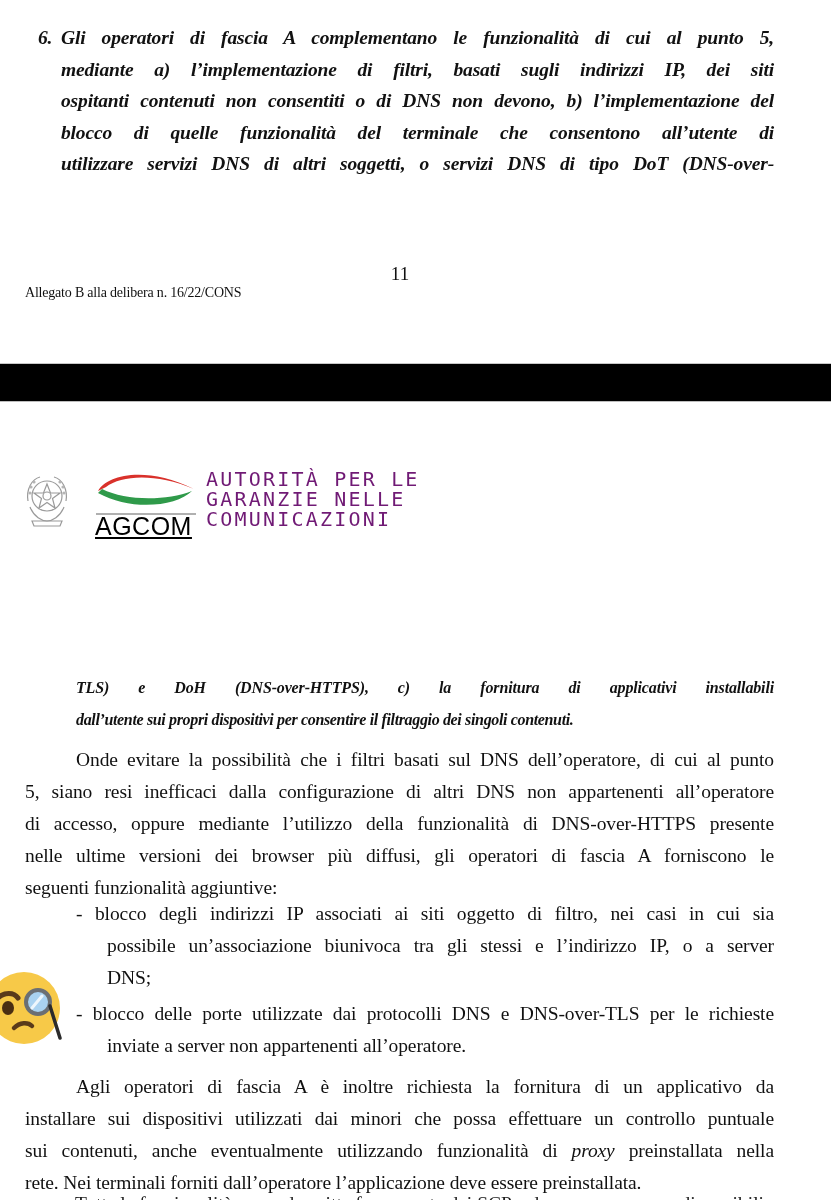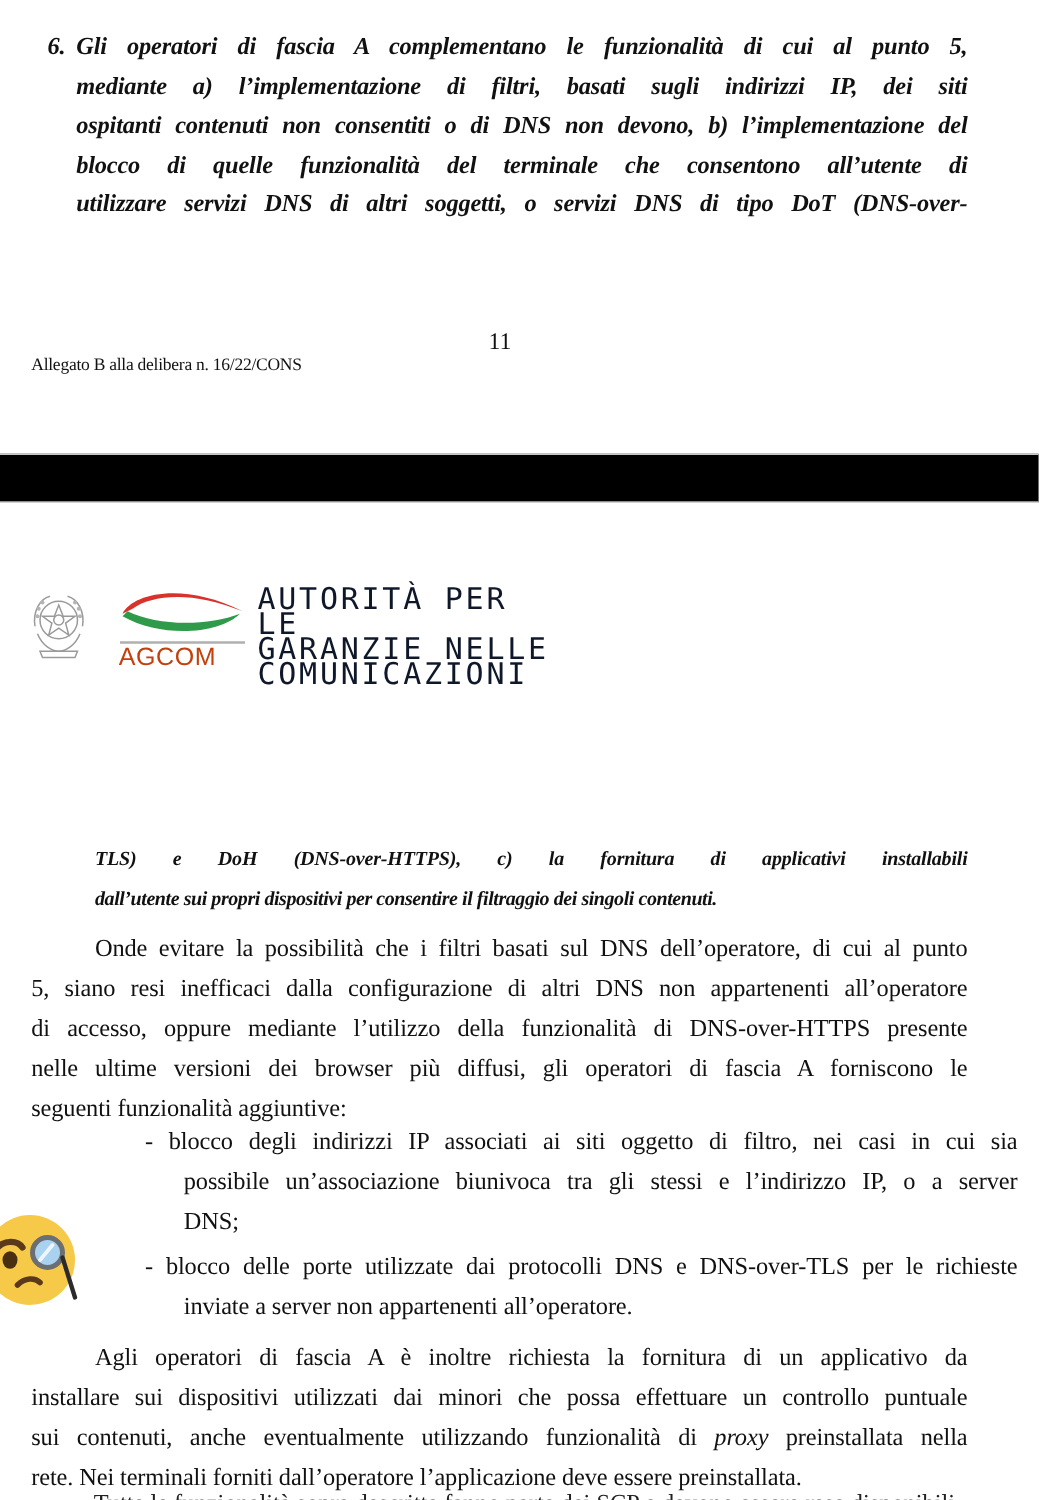--- a/index.html
+++ b/index.html
@@ -33,25 +33,25 @@
       position: absolute; top: 285px; left: 25px; font-size: 14px; letter-spacing: -0.2px;
     }
 
     
     .letterhead { position: absolute; left: 22px; top: 65px; width: 420px; height: 70px; }
     .emblem { position: absolute; left: 0; top: 4px; width: 50px; height: 58px; }
     .swoosh { position: absolute; left: 74px; top: 0; width: 100px; height: 44px; }
     .logo-rule { position: absolute; left: 74px; top: 46px; width: 100px; height: 2px; background: #b0b0b0; }
     .agcom-word {
       position: absolute; left: 73px; top: 46px; font-family: "Liberation Sans", "DejaVu Sans", sans-serif;
-      font-size: 20px; color: #c2410c; letter-spacing: 0.5px; line-height: 26px;
+      font-size: 25px; color: #000000; letter-spacing: 0.5px; line-height: 26px; text-decoration: underline;
     }
     .authority-name {
       position: absolute; left: 184px; top: 2px; font-family: "DejaVu Sans Mono", "Liberation Mono", monospace;
-      font-size: 24px; line-height: 20px; color: #0f172a; letter-spacing: 2.2px;
+      font-size: 20px; line-height: 20px; color: #701a75; letter-spacing: 2.2px;
     }
     .authority-name span { display: block; }
 
     
     .item6-cont {
       position: absolute; left: 76px; top: 270px; width: 698px;
       font-weight: bold; font-style: italic; font-size: 16px; line-height: 32px; letter-spacing: -0.15px;
     }
     .item6-cont .l1 { display: block; text-align: justify; text-align-last: justify; }
     .item6-cont .l2 { display: block; letter-spacing: -0.35px; }
@@ -59,21 +59,21 @@
     .para {
       position: absolute; left: 25px; width: 749px;
       font-size: 19.5px; line-height: 32px; text-align: justify; letter-spacing: -0.1px;
     }
     .para .line { display: block; text-align: justify; text-align-last: justify; }
     .para .line.last { text-align-last: left; }
     .para .indent { padding-left: 51px; }
     .para1 { top: 342px; }
     .para2 { top: 669px; }
 
-    .bullet-list { position: absolute; left: 76px; width: 698px; font-size: 19.5px; line-height: 32px; letter-spacing: -0.1px; margin-left: 40px; }
+    .bullet-list { position: absolute; left: 76px; width: 698px; font-size: 19.5px; line-height: 32px; letter-spacing: -0.1px; }
     .bullet-list .bl { display: block; text-align: justify; text-align-last: justify; }
     .bullet-list .bl.hang { padding-left: 31px; }
     .bullet-list .bl.last { text-align-last: left; }
     .b1 { top: 496px; }
     .b2 { top: 596px; }
 
     .cut-line {
       position: absolute; left: 75px; top: 786px; width: 699px; height: 14px; overflow: hidden;
       font-size: 19.5px; line-height: 32px; color: #222;
     }

